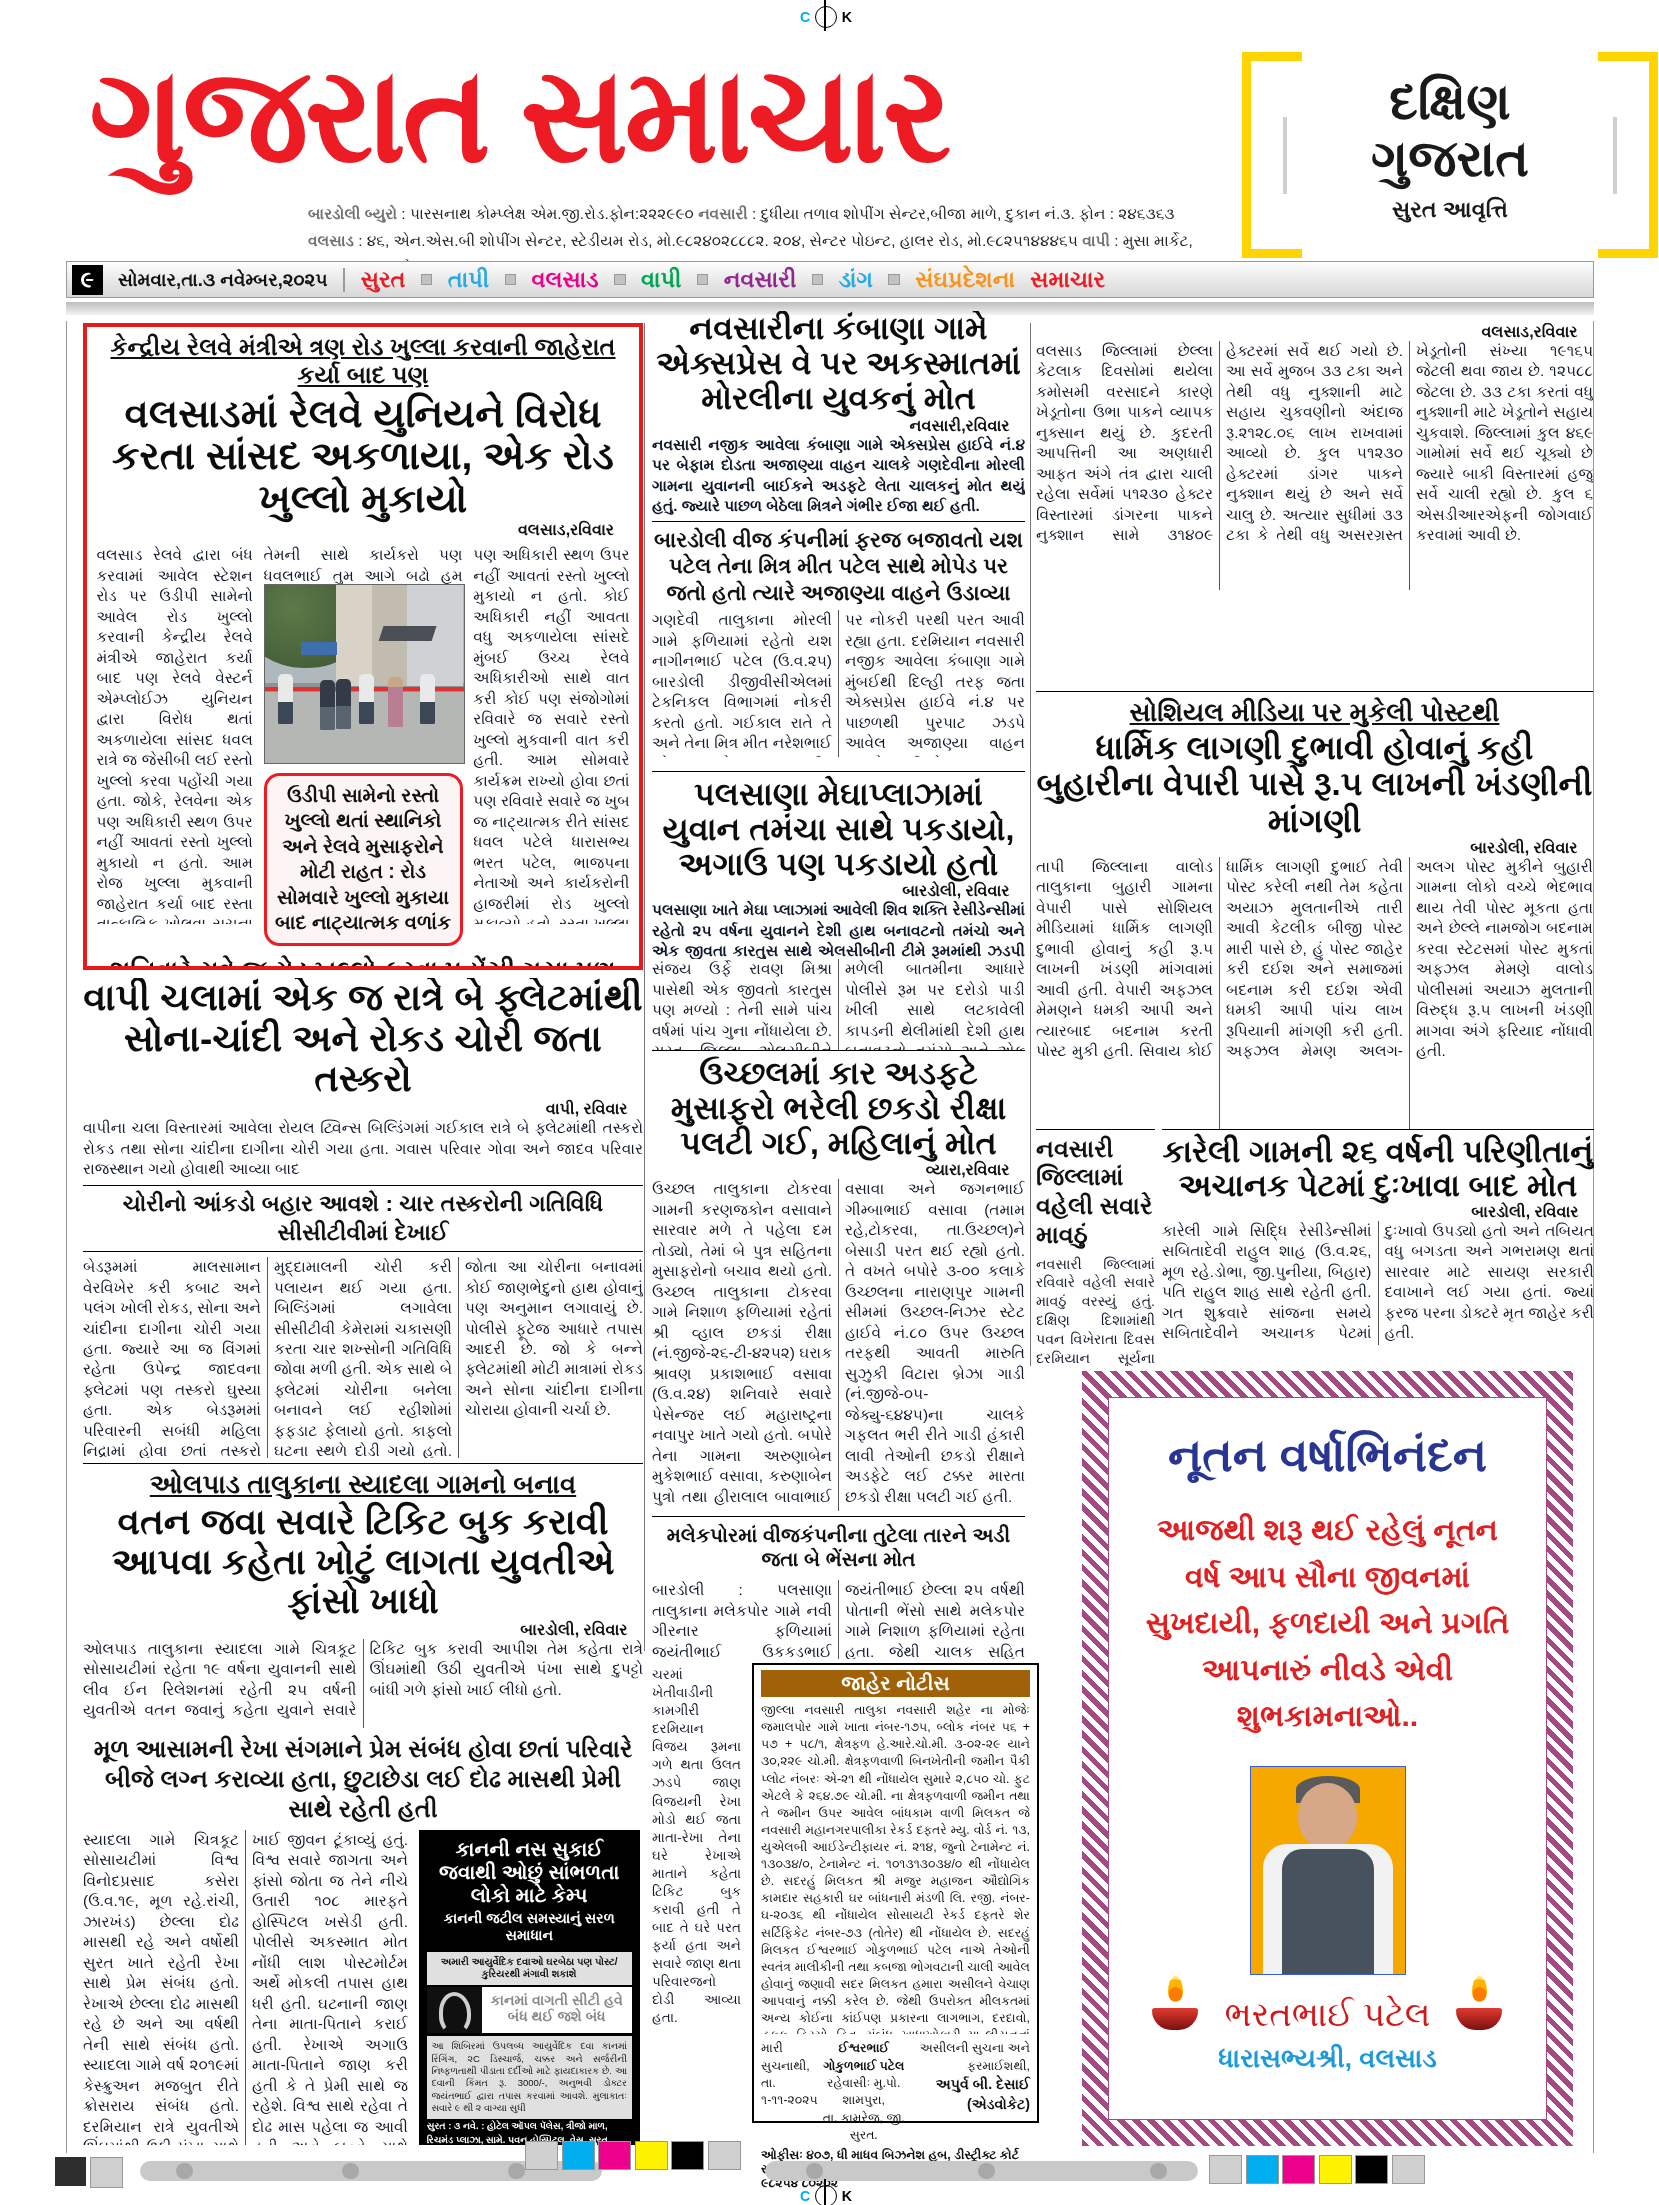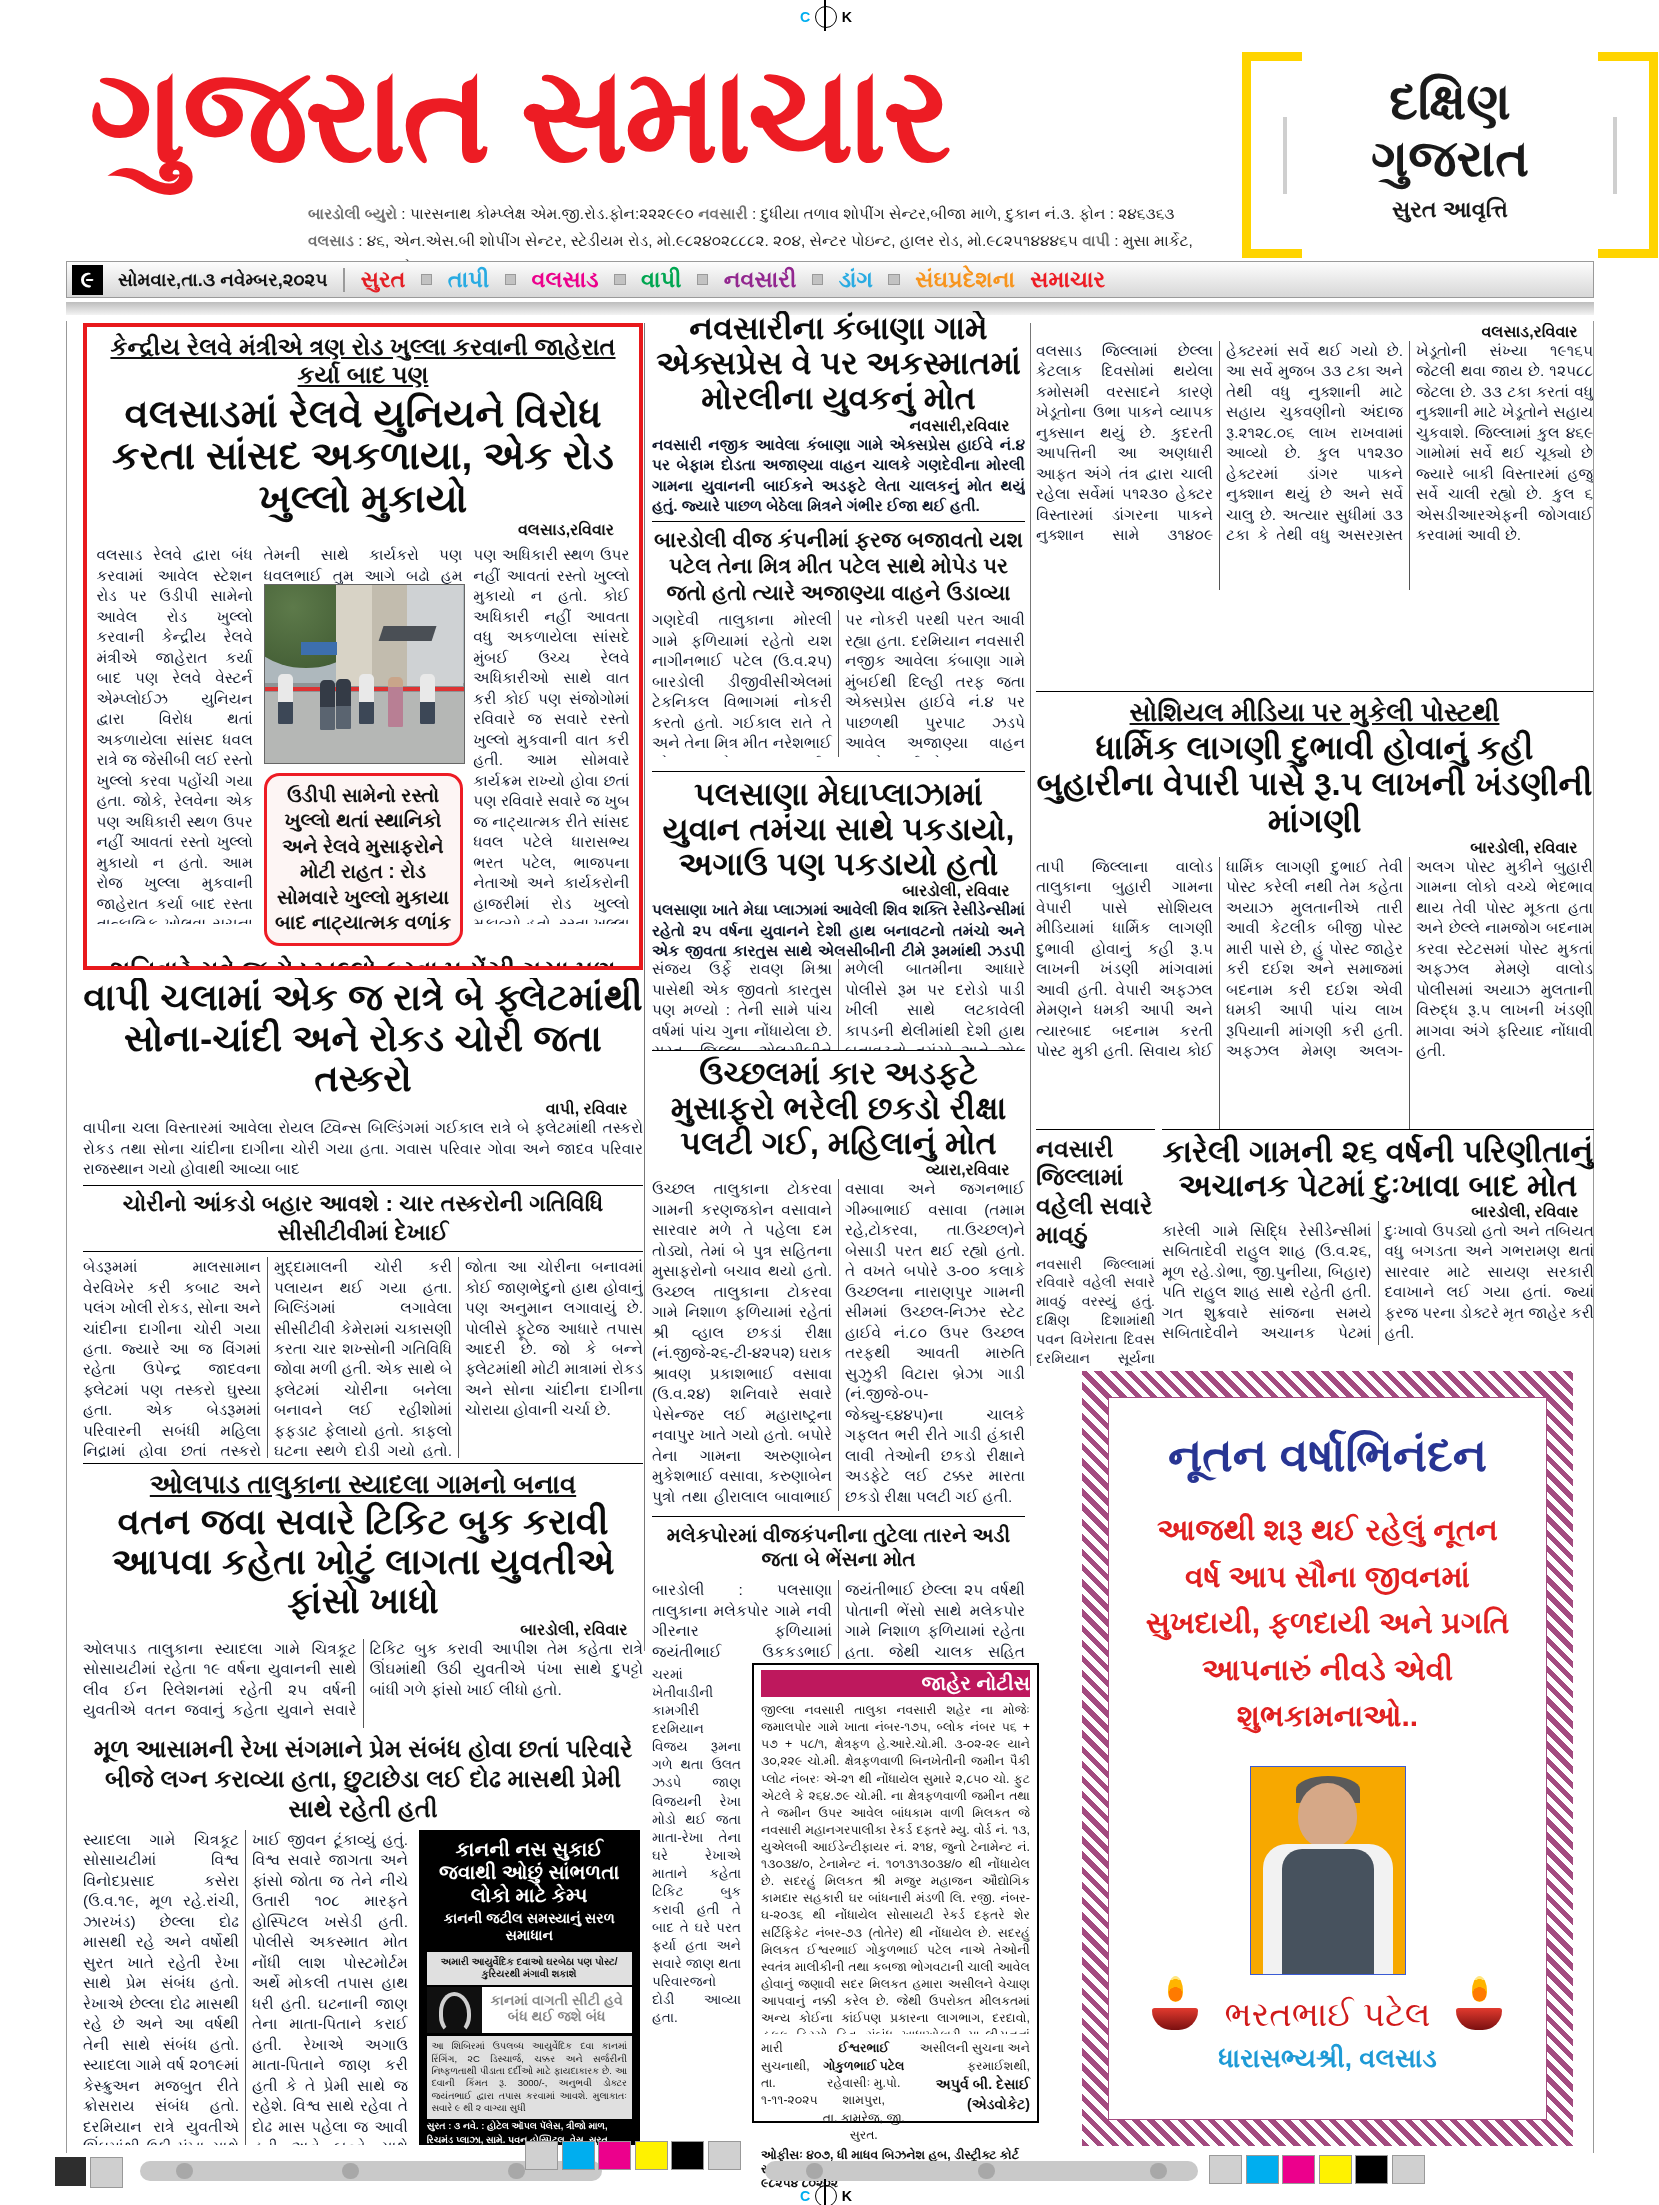--- a/index.html
+++ b/index.html
@@ -71,21 +71,21 @@
   .ha-order{font-size:15.4px;padding:4.7px 3.6px;margin-top:7.1px;}
   .ha-mid{display:flex;background:#fff;margin-top:2.4px;}
   .earbox{width:89px;height:71px;background:#101010;position:relative;flex:none;}
   .ear{position:absolute;left:20px;top:8.3px;width:38px;height:55px;border:6px solid #cfcfcf;
        border-radius:50% 55% 45% 45%;border-bottom-color:transparent;}
   .ha-whistle{flex:1;color:#8a8a8a;font-weight:bold;font-size:26px;line-height:1.15;text-align:center;padding-top:4.7px;}
   .ha-body{font-size:14.2px;line-height:1.3;padding:4.7px 4.7px;margin-top:2.4px;text-align:justify;}
   .venue{font-size:15.4px;line-height:1.5;font-weight:bold;color:#fff;text-align:left;}
   
   .notice{position:absolute;border:2.4px double #000;box-sizing:border-box;background:#fff;padding:4.7px 7.1px;}
-  .notice-title{background:#be185d;color:#fff;font-weight:bold;font-size:25px;text-align:right;padding:2.4px 0;}
+  .notice-title{background:#a16207;color:#fff;font-weight:bold;font-size:25px;text-align:center;padding:2.4px 0;}
   .notice-body{font-size:12.4px;line-height:1.38;text-align:justify;margin-top:4.7px;}
   .notice-foot{display:flex;justify-content:space-between;font-size:12.4px;margin-top:6px;line-height:1.4;}
   .notice-office{font-size:12.4px;font-weight:bold;margin-top:3.6px;}
   
   .ornate{position:absolute;box-sizing:border-box;
           background:repeating-linear-gradient(45deg,#a34b80 0 5.3px,#ffffff 5.3px 10.7px);}
   .ornate-in{position:absolute;left:26px;top:26px;right:26px;bottom:26px;background:#fff;border:1.2px solid #a34b80;
              text-align:center;overflow:hidden;}
   .ny-title{color:#283593;font-weight:bold;font-size:46px;margin-top:30px;}
   .ny-msg{color:#e02020;font-weight:bold;font-size:30px;line-height:1.55;margin:24px 30px 0;}

